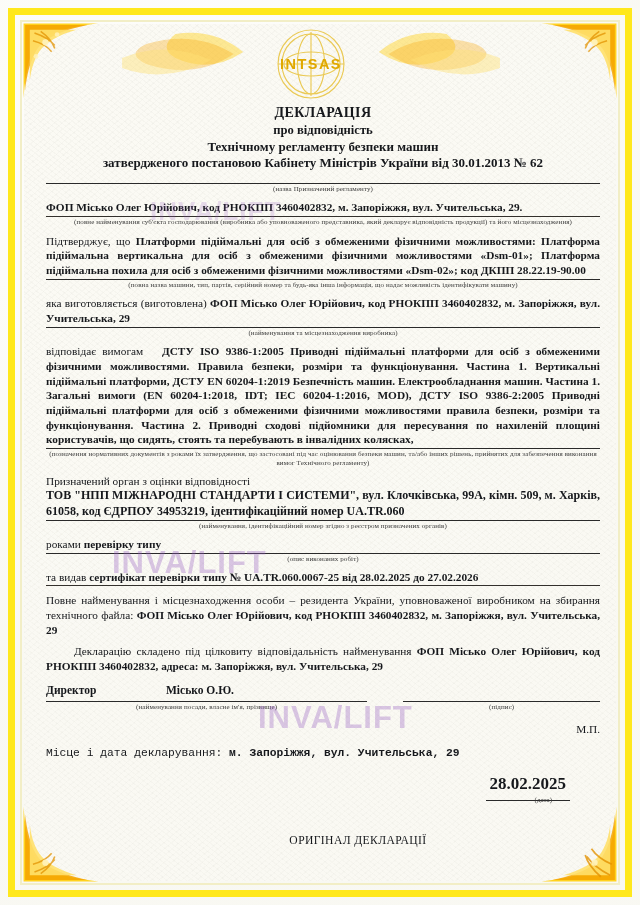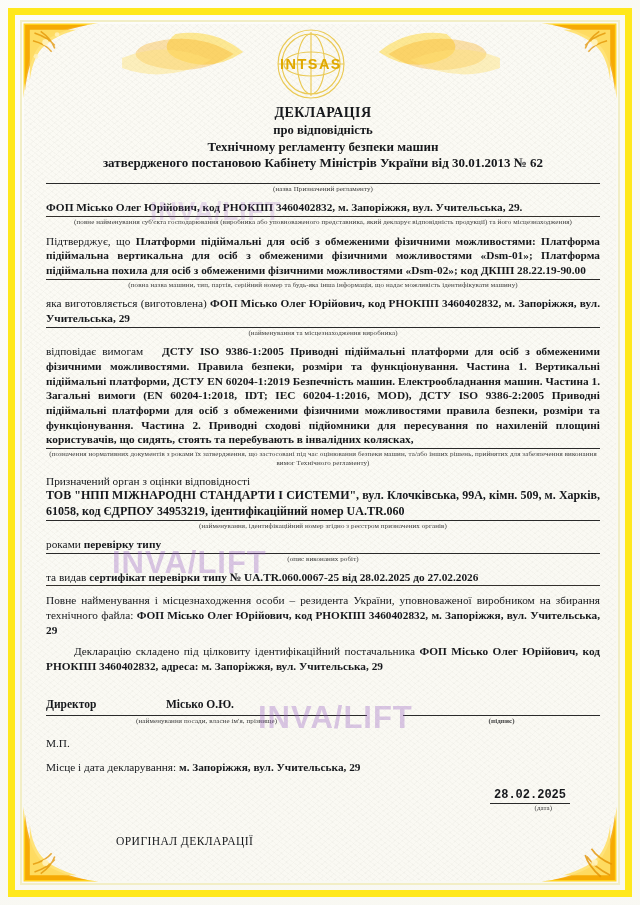--- a/index.html
+++ b/index.html
@@ -79,34 +79,34 @@
   .para { margin-top:7px; text-align:justify; }
   .para.j  { text-align:justify; text-justify:inter-word; }
   .b  { font-weight:700; }
 
   .sec { margin-top:6px; }
   .underline-full { border-bottom:1px solid #33302c; padding-bottom:1px; }
 
   .indent { text-indent:28px; }
 
   
-  .sign-row { margin-top:23px; display:flex; align-items:center; }
+  .sign-row { margin-top:9px; display:flex; align-items:center; }
   .sign-left { width:58%; }
   .sign-right { width:42%; }
   .sign-rule { border-bottom:1px solid #2a2a2a; height:1px; margin-top:3px; }
   .sign-names { font-weight:700; font-size:11.5px; }
   .sign-names .post { display:inline-block; width:120px; }
 
-  .mp { text-align:left; margin-top:11px; font-size:11.3px; }
-
-  .place-line { margin-top:9px; font-size:11.3px; }
+  .mp { text-align:right; margin-top:11px; font-size:11.3px; }
+
+  .place-line { margin-top:9px; font-size:11.3px;font-family:Liberation Mono, monospace; }
   .date-block { margin-top:12px; text-align:right; padding-right:30px; }
-  .date-val { font-weight:700; font-size:12px; border-bottom:1px solid #2a2a2a; padding:0 4px 1px 4px;font-family:Liberation Mono, monospace; }
+  .date-val { font-weight:700; font-size:17px; border-bottom:1px solid #2a2a2a; padding:0 4px 7px 4px; }
   .date-cap { font-size:7px; color:#3b3b3b; margin-top:1px; padding-right:18px;}
-  .orig { text-align:left; margin-top:21px; font-size:11.6px; letter-spacing:.4px; padding-left:70px;}
+  .orig { text-align:center; margin-top:28px; font-size:11.6px; letter-spacing:.4px; padding-left:70px;}
 
   
   .wm {
     position:absolute;
     font-family:"Liberation Sans", sans-serif;
     font-weight:700;
     color: rgba(150,90,190,0.33);
     letter-spacing:1px;
     pointer-events:none;
     white-space:nowrap;
@@ -238,36 +238,36 @@
       <span>та видав</span>
       <span class="b">сертифікат перевірки типу № UA.TR.060.0067-25 від 28.02.2025 до 27.02.2026</span>
     </div>
 
     <div class="para j">
       <span>Повне найменування і місцезнаходження особи – резидента України, уповноваженої виробником на збирання технічного файла:</span>
       <span class="b">ФОП Місько Олег Юрійович, код РНОКПП 3460402832, м. Запоріжжя, вул. Учительська, 29</span>
     </div>
 
     <div class="para j indent">
-      <span>Декларацію складено під цілковиту ідентифікаційний постачальника</span>
+      <span>Декларацію складено під цілковиту відповідальність найменування</span>
       <span class="b">ФОП Місько Олег Юрійович, код РНОКПП 3460402832, адреса: м. Запоріжжя, вул. Учительська, 29</span>
     </div>
 
     <div class="sign-row">
       <div class="sign-left">
         <div class="sign-names">
           <span class="post">Директор</span><span>Місько О.Ю.</span>
         </div>
         <div class="sign-rule"></div>
         <div class="cap">(найменування посади, власне ім'я, прізвище)</div>
       </div>
       <div class="sign-right">
         <div style="height:15px;"></div>
         <div class="sign-rule" style="margin-left:36px;"></div>
-        <div class="cap" style="margin-left:36px;font-weight:bold;">(підпис)</div>
+        <div class="cap" style="margin-left:36px;">(підпис)</div>
       </div>
     </div>
 
     <div class="mp">М.П.</div>
 
     <div class="place-line">
       <span>Місце і дата декларування:</span>
       <span class="b">м. Запоріжжя, вул. Учительська, 29</span>
     </div>
 

